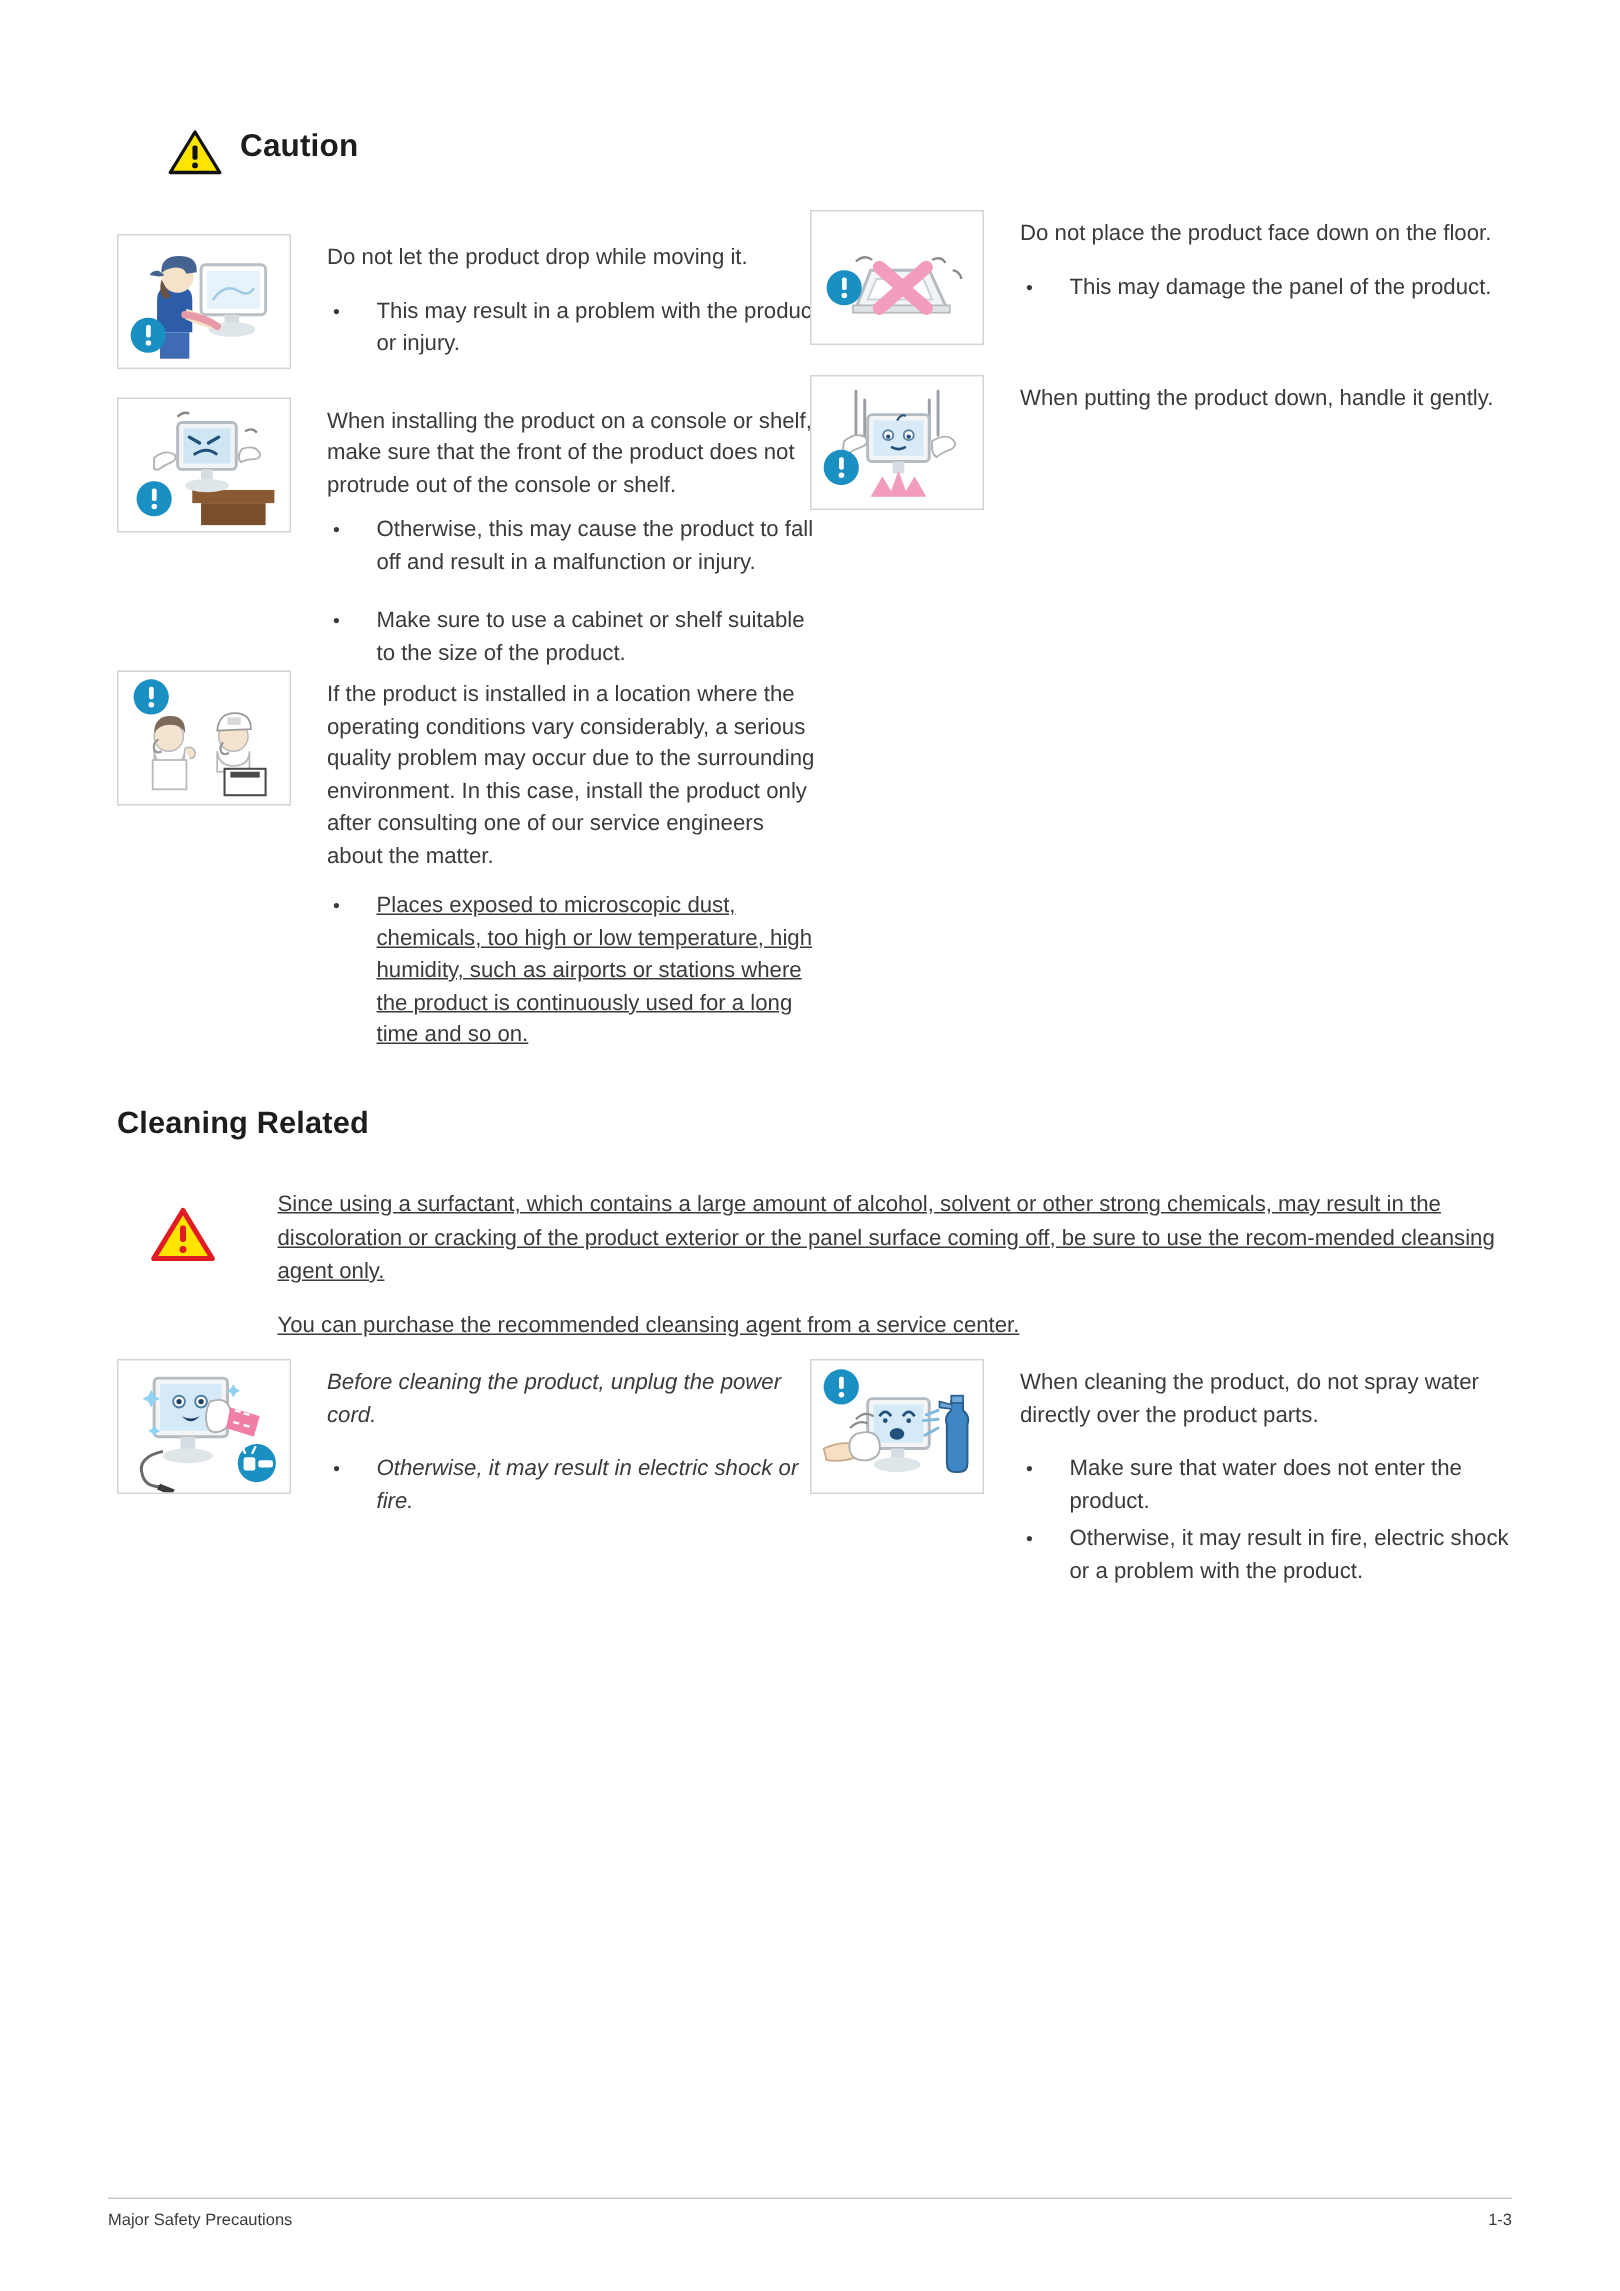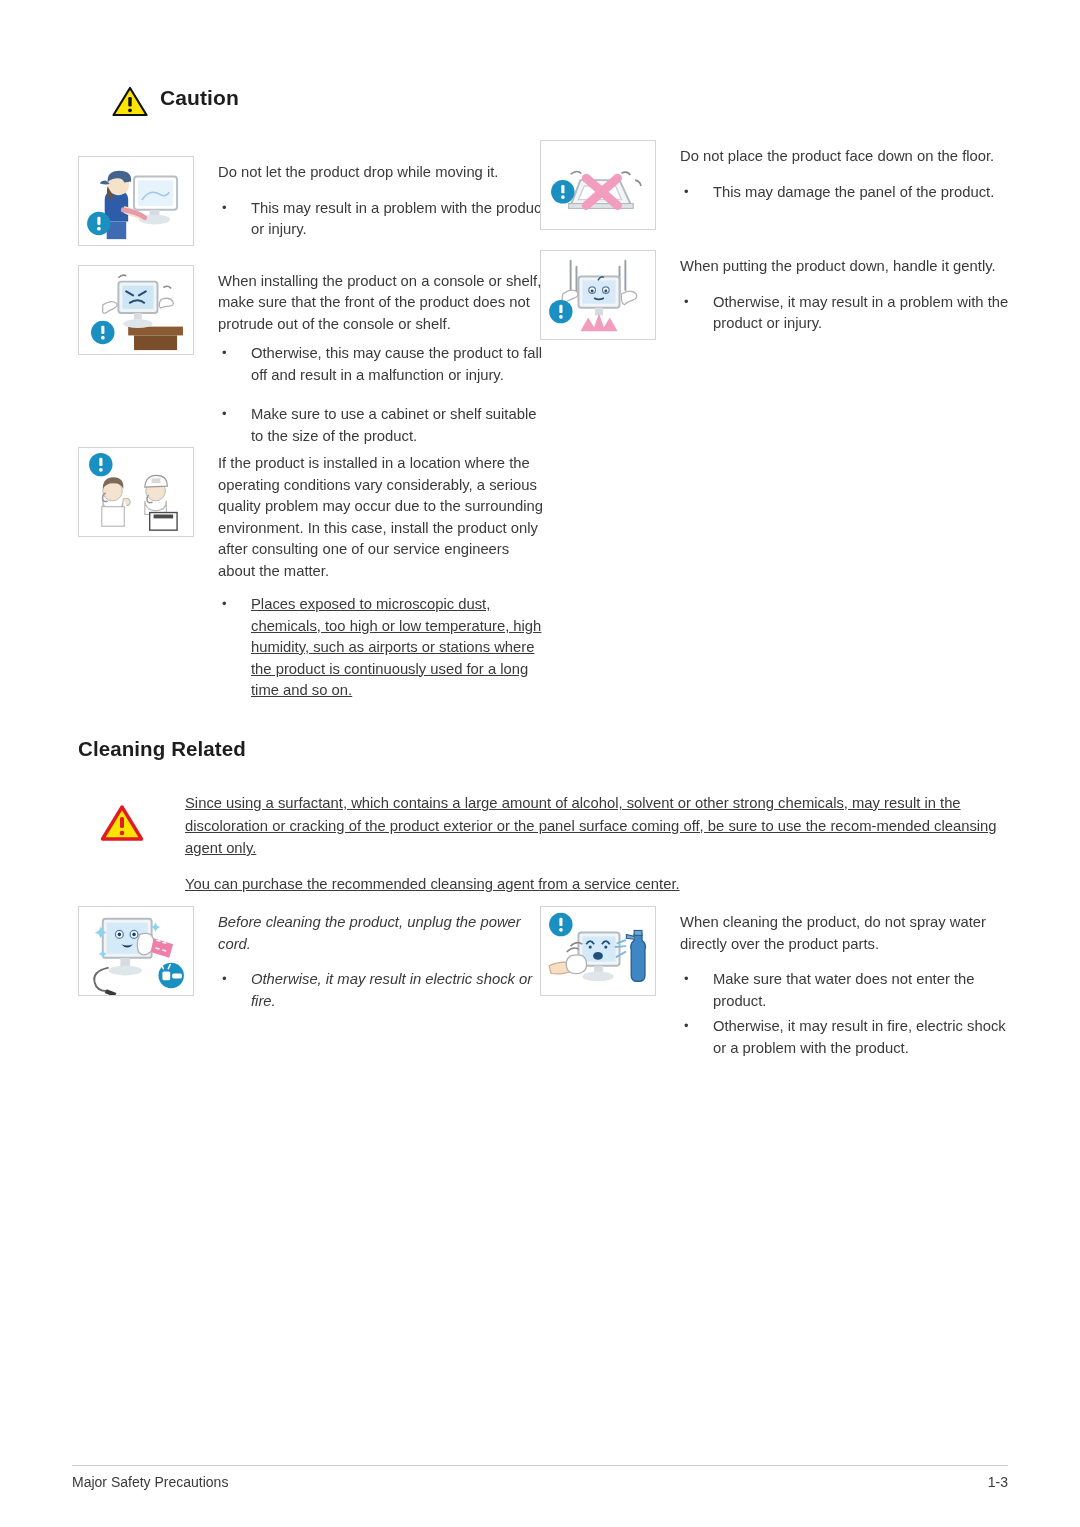--- a/index.html
+++ b/index.html
@@ -146,21 +146,21 @@
     height: 1px;
     background: #c9c9c9;
   }
   .footer {
     position: absolute;
     left: 72px;
     top: 1474px;
     width: 936px;
     display: flex;
     justify-content: space-between;
-    font-size: 14px;
+    font-size: 11px;
     color: #3a3a3a;
     text-align: center;
   }
 </style>
 </head>
 <body>
 
 <div class="page">
 
   <div class="caution-heading">
@@ -342,23 +342,20 @@
           <path d="M22 44 q9 -7 15 -2 q2 4 -3 6 q-6 2 -10 5 q-4 0 -2 -9 Z" fill="#ffffff" stroke="#b2b2b2" stroke-width="1.3"></path>
           <path d="M82 44 q10 -6 15 0 q2 4 -3 6 q-6 2 -9 5 q-4 -2 -3 -11 Z" fill="#ffffff" stroke="#b2b2b2" stroke-width="1.3"></path>
 
           <circle cx="20" cy="62" r="12" fill="#1A8FC1"></circle>
           <rect x="18.5" y="55" width="3.2" height="8.5" rx="1.2" fill="#ffffff"></rect>
           <circle cx="20.1" cy="67.3" r="1.9" fill="#ffffff"></circle>
         </svg>
       </div>
       <div class="item-text">
         <p class="lead">When putting the product down, handle it gently.</p>
-        <ul class="bullets">
-          <li>Otherwise, it may result in a problem with the product or injury.</li>
-        </ul>
       </div>
     </div>
   </div>
 
   <div class="section-heading">Cleaning Related</div>
 
   <div class="warning-note">
     <div class="tri-wrap">
       <svg class="tri-red" viewBox="0 0 44 38">
         <path d="M22 3 L41.5 35 L2.5 35 Z" fill="#FFE400" stroke="#E01B22" stroke-width="3.4" stroke-linejoin="round"></path>

